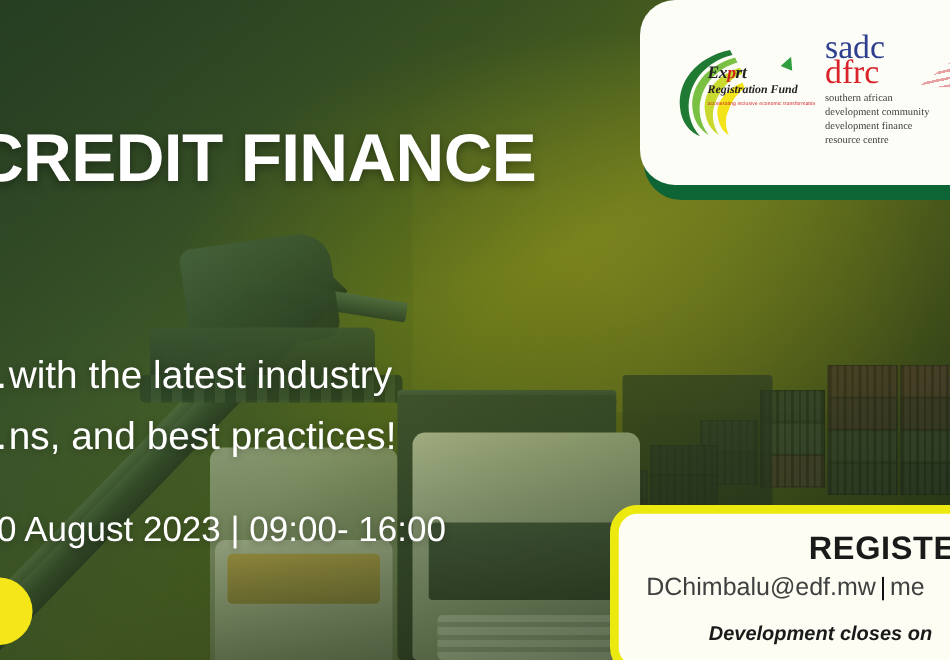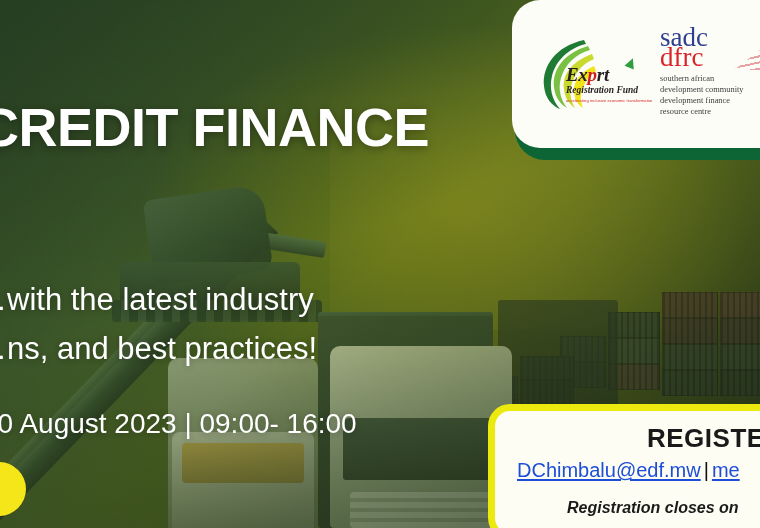--- a/index.html
+++ b/index.html
@@ -214,26 +214,25 @@
     width: 112px; height: 76px;
     flex: 0 0 auto;
     overflow: hidden;
   }
   .edf-swoosh { position: absolute; left: 0; top: 2px; width: 56px; height: 72px; }
   .edf-text { position: absolute; left: 26px; top: 16px; width: 86px; }
   .edf-export {
     font-family: "Liberation Serif", serif;
     font-style: italic;
     font-weight: 700;
-    font-size: 19px;
+    font-size: 14px;
     color: #231f20;
     letter-spacing: -0.3px;
     line-height: 1;
     position: relative;
-    margin-top: 13px;
   }
   .edf-export .o-red { color: #d01e1e; }
   .edf-arrow {
     position: absolute; right: 16px; top: -7px;
     width: 0; height: 0;
     border-left: 5px solid transparent;
     border-right: 5px solid transparent;
     border-bottom: 10px solid #2f9e3f;
     transform: rotate(22deg);
   }
@@ -314,22 +313,21 @@
     white-space: nowrap;
   }
   .reg-contacts {
     position: absolute;
     left: 22px; top: 48px;
     font-size: 20px;
     color: #111111;
     white-space: nowrap;
   }
   .reg-contacts a, .reg-contacts .lnk {
-    color: #1d4ed8;
-    text-decoration: underline;
+    color: #404040;
     text-underline-offset: 2px;
   }
   .reg-sep { text-decoration: none; padding: 0 3px; }
   .reg-note {
     position: absolute;
     left: 72px; top: 88px;
     font-size: 16px;
     font-style: italic;
     font-weight: 600;
     color: #1a1a1a;
@@ -426,16 +424,16 @@
       </div>
     </div>
 
   </div>
 
   <div class="register-card">
     <div class="reg-title">REGISTER</div>
     <div class="reg-contacts">
       <span class="lnk">DChimbalu@edf.mw</span><span class="reg-sep">|</span><span class="lnk">me</span>
     </div>
-    <div class="reg-note">Registration closes on</div>
+    <div class="reg-note">Development closes on</div>
   </div>
 
 </div>
 
 </body></html>

